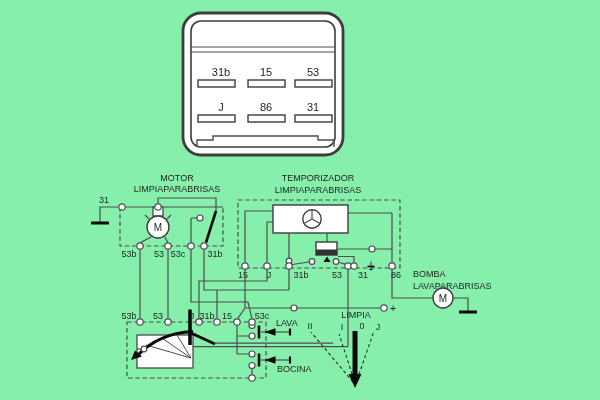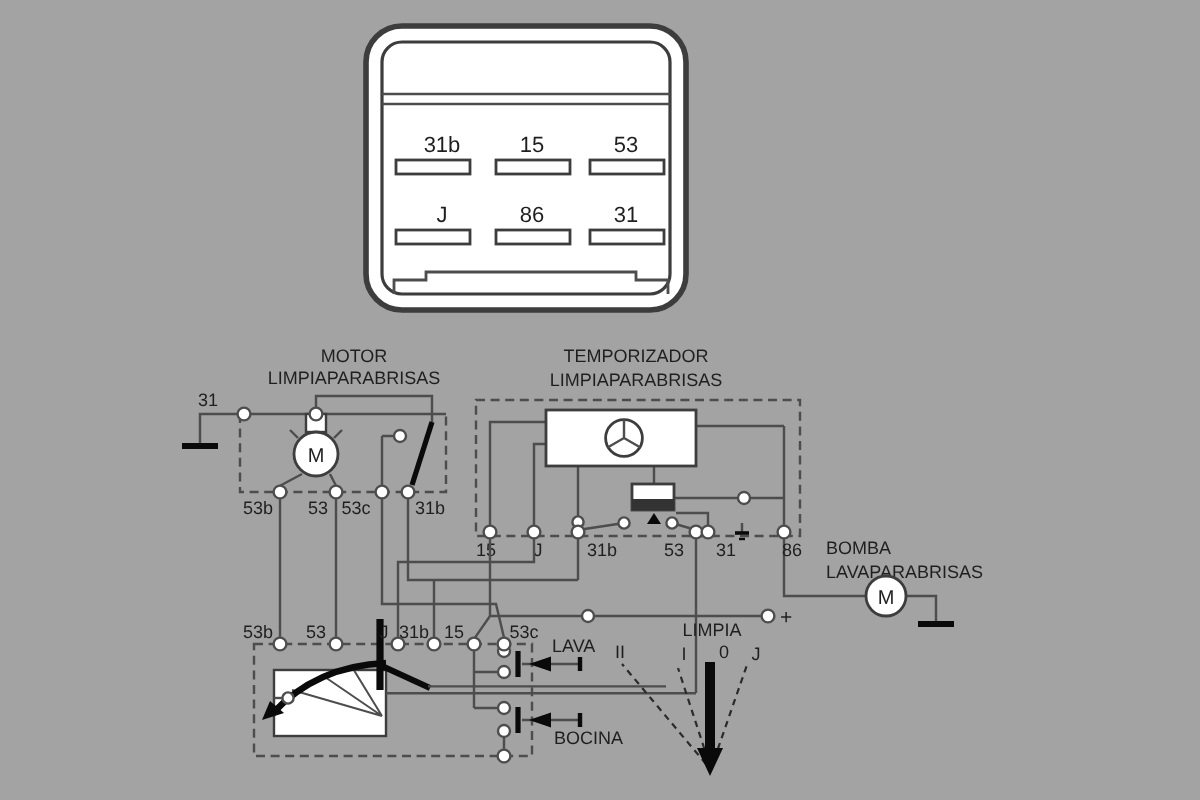--- a/index.html
+++ b/index.html
@@ -1,16 +1,16 @@
 <!DOCTYPE html>
 <html><head>
 <meta charset="utf-8">
 <style>
   html,body{margin:0;padding:0;background:#fff;}
-  .stage{position:relative;width:600px;height:400px;background:#a3a3a3;overflow:hidden;
+  .stage{position:relative;width:600px;height:400px;background:#86efac;overflow:hidden;
          font-family:"Liberation Sans",sans-serif;}
   svg{display:block}
   .w{stroke:#4d4d4d;stroke-width:1.2;fill:none;stroke-linecap:butt}
   .dash{stroke:#4d4d4d;stroke-width:1.2;fill:none;stroke-dasharray:4.5 2.8}
   .fandash{stroke:#2b2b2b;stroke-width:1.1;fill:none;stroke-dasharray:3.2 2.6}
   .comp{stroke:#3d3d3d;stroke-width:1.4;fill:#ffffff}
   .blk{stroke:#0a0a0a;fill:none}
   .fillblk{fill:#0a0a0a;stroke:none}
   .t{fill:#ffffff;stroke:#4d4d4d;stroke-width:1.2}
   text{fill:#1f1f1f}

